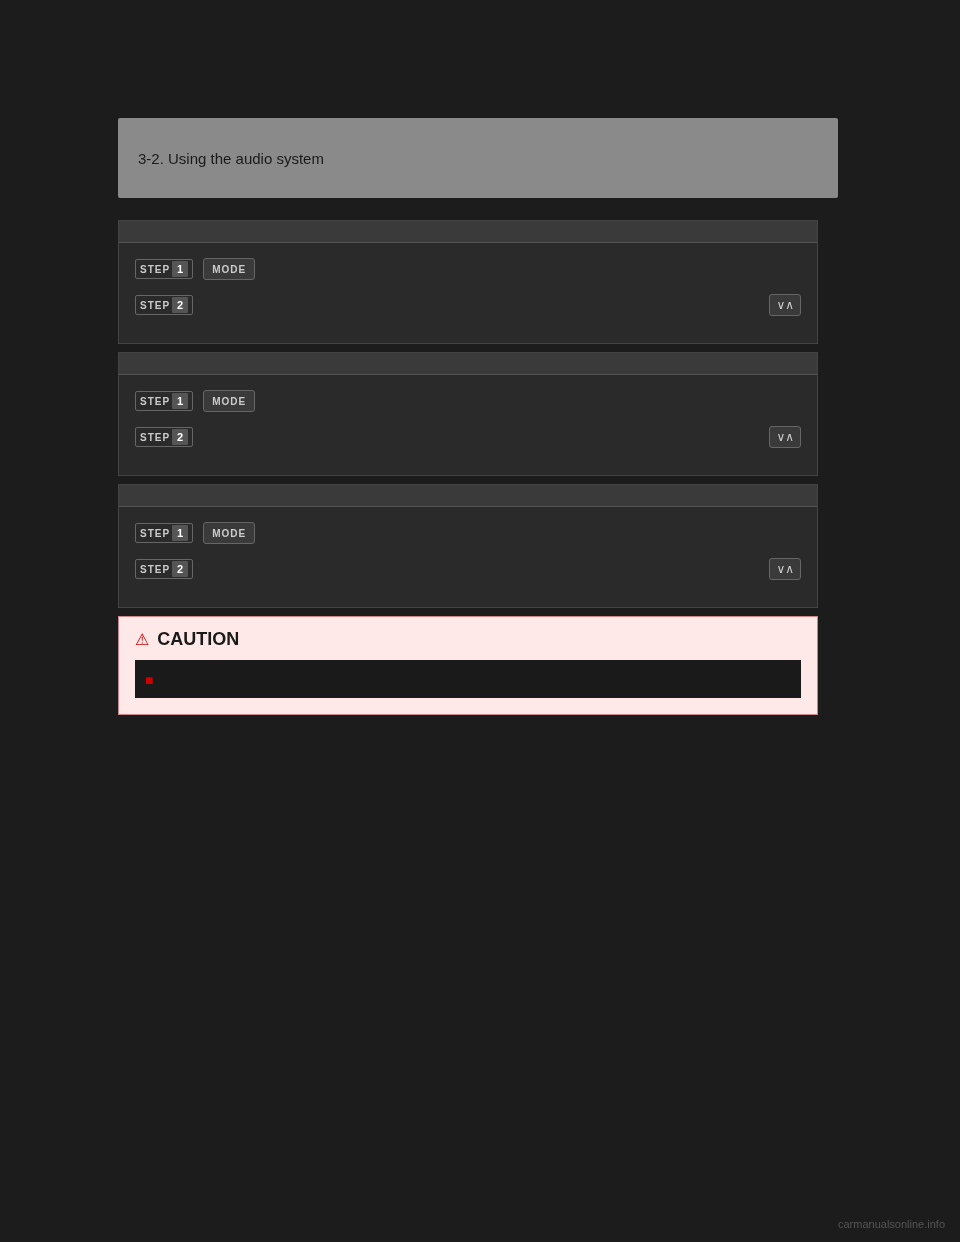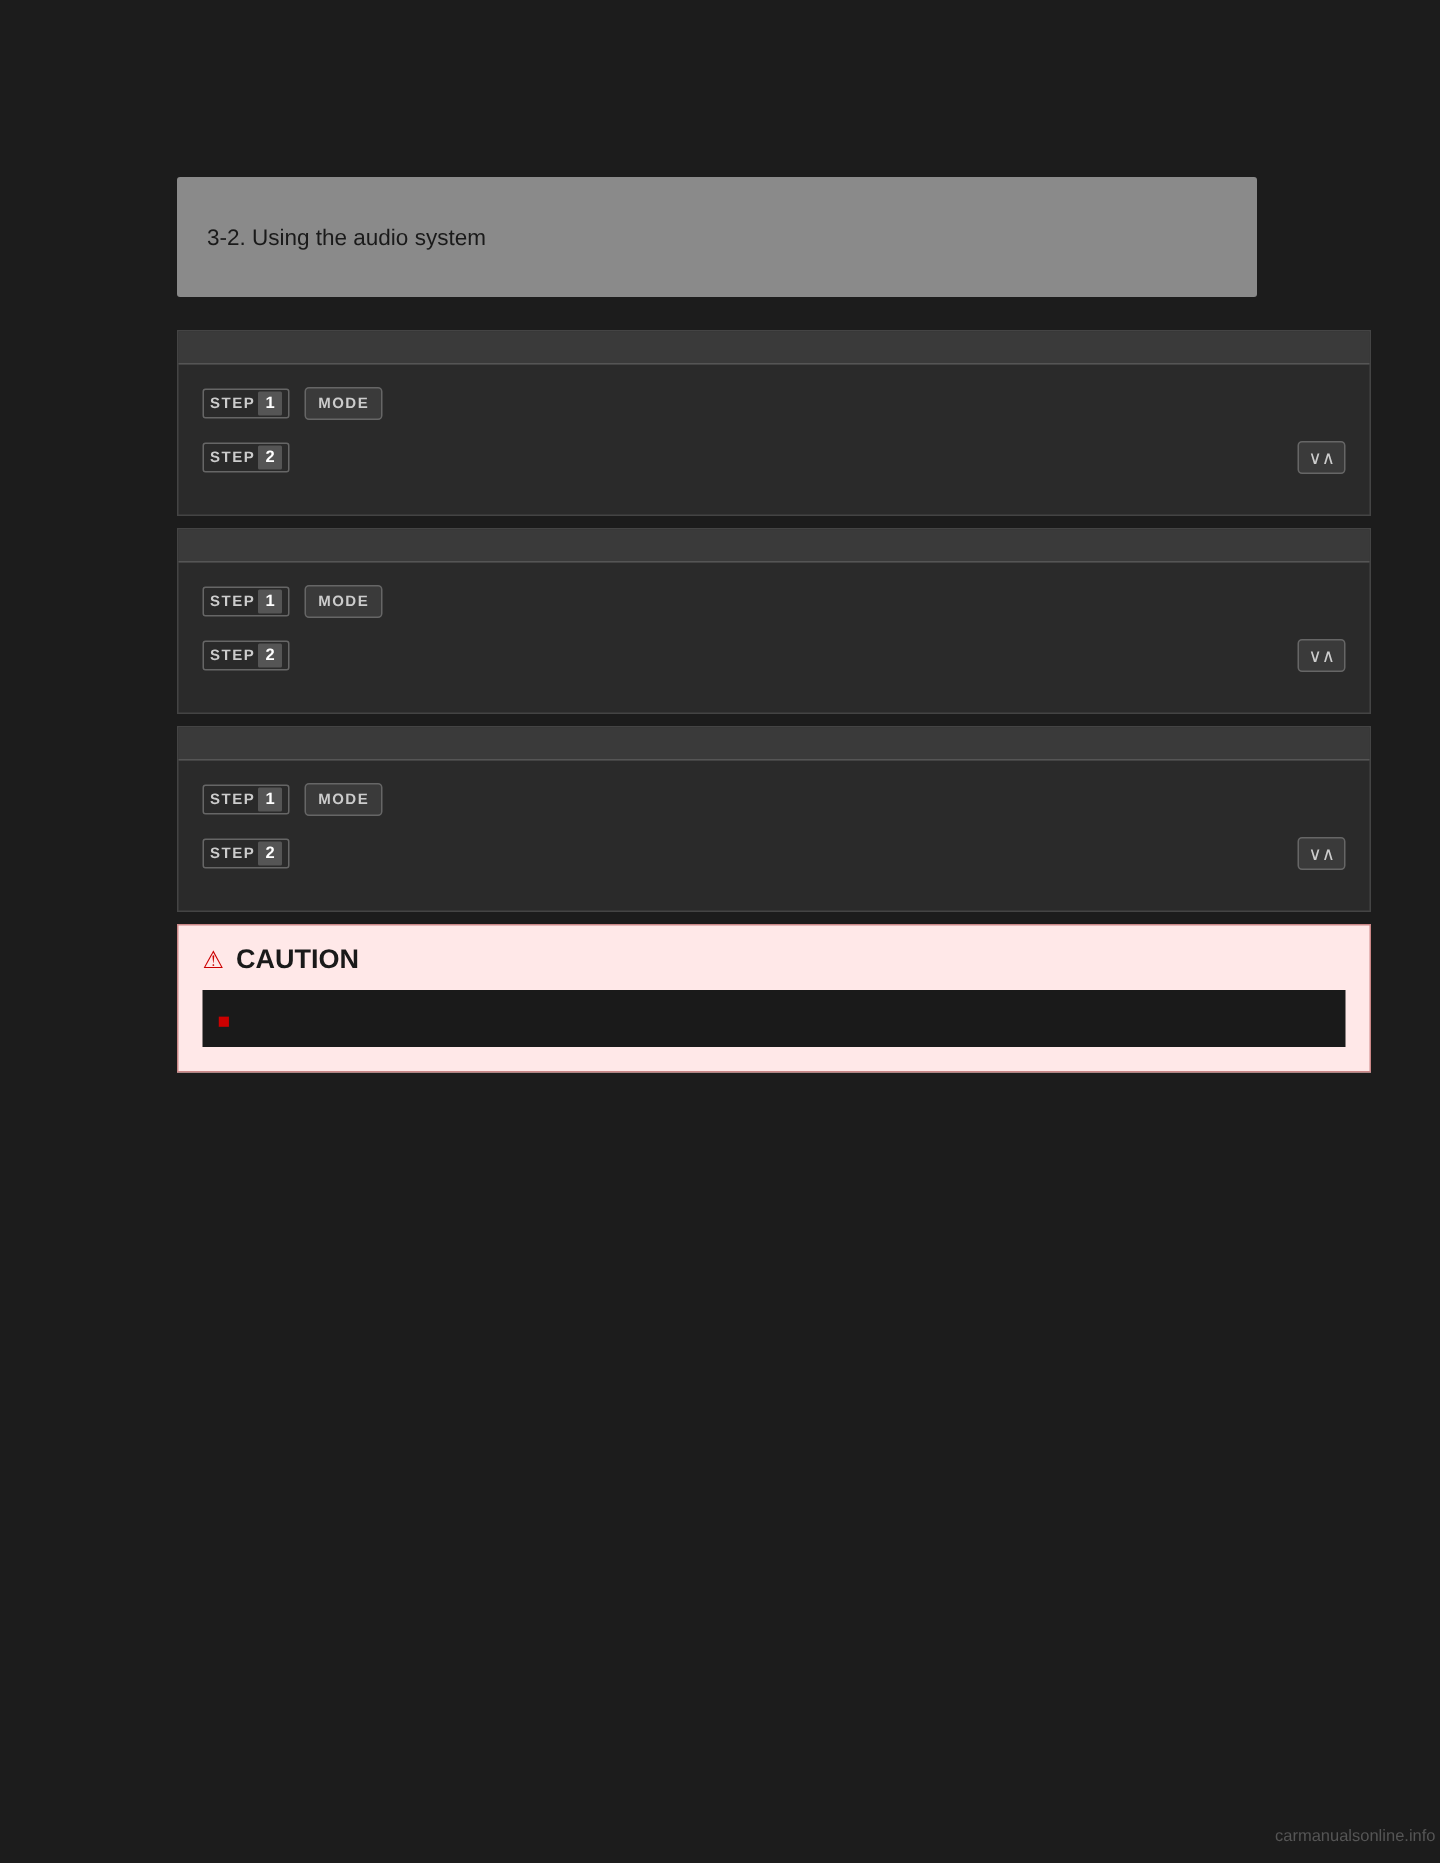--- a/index.html
+++ b/index.html
@@ -42,21 +42,21 @@
       color: #1a1a1a;
       font-size: 15px;
       font-weight: normal;
     }
 
     
     .content-area {
       position: absolute;
       top: 220px;
       left: 118px;
-      width: 796px;
+      width: 700px;
     }
 
     
     .instruction-block {
       background-color: #2a2a2a;
       border: 1px solid #444;
       margin-bottom: 8px;
       padding: 12px 16px 16px 16px;
     }
 
@@ -190,21 +190,21 @@
     .caution-text {
       color: #ccc;
       font-size: 11px;
       line-height: 1.5;
     }
 
     
     .watermark {
       position: absolute;
       bottom: 12px;
-      right: 3px;
+      right: 15px;
       color: #555;
       font-size: 11px;
     }
   </style>
 </head>
 <body>
 
 <div class="page-bg">
 
   <div class="header-section">

